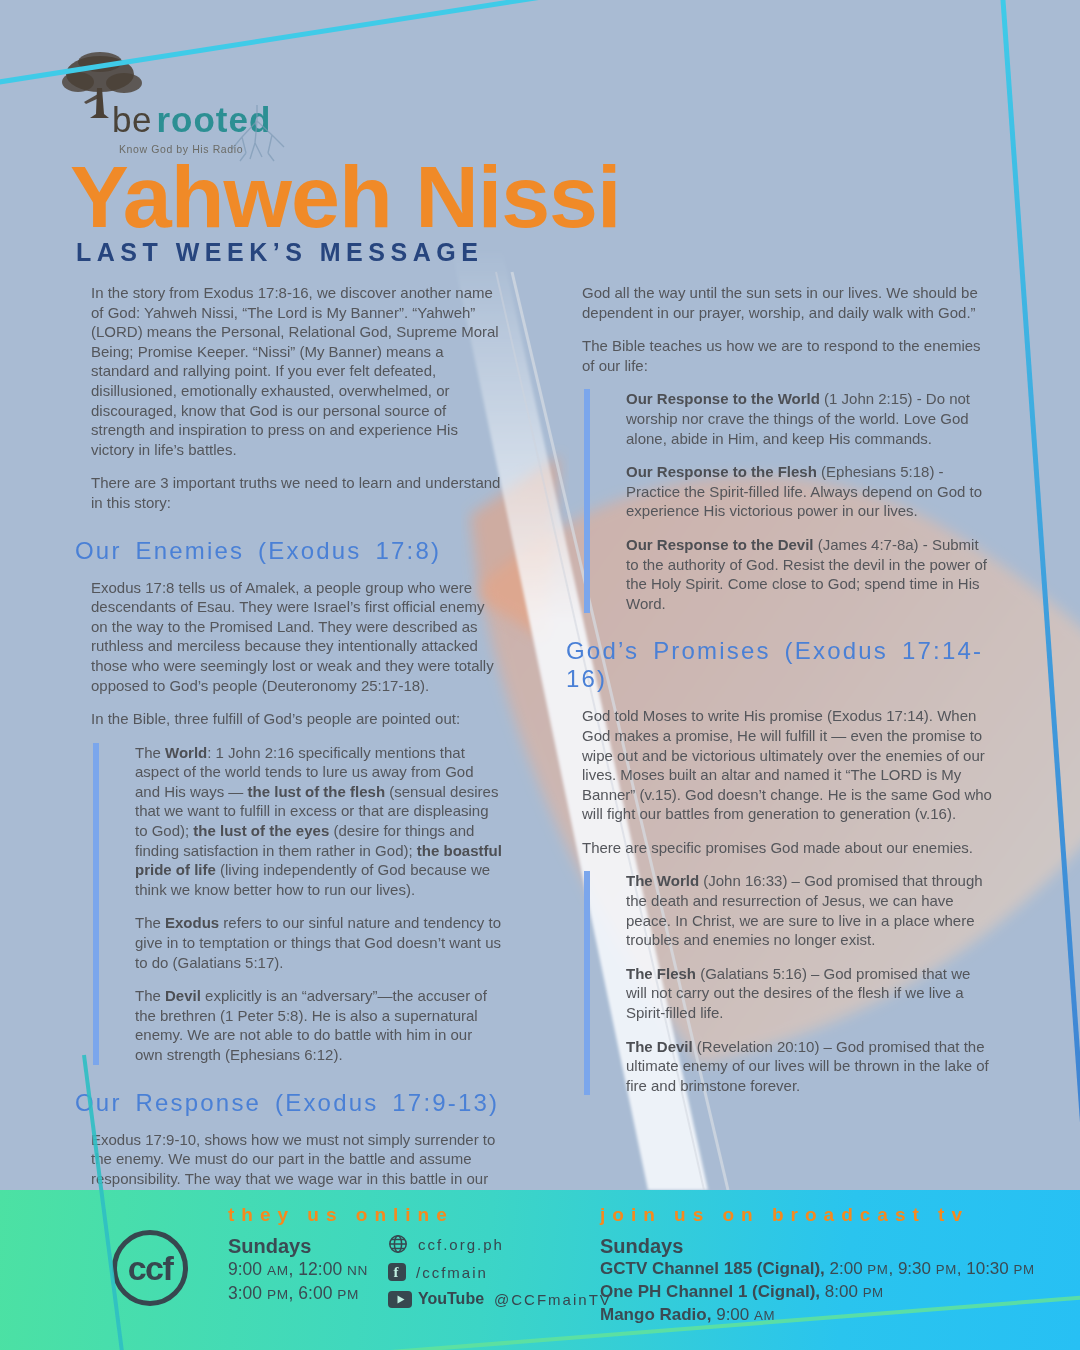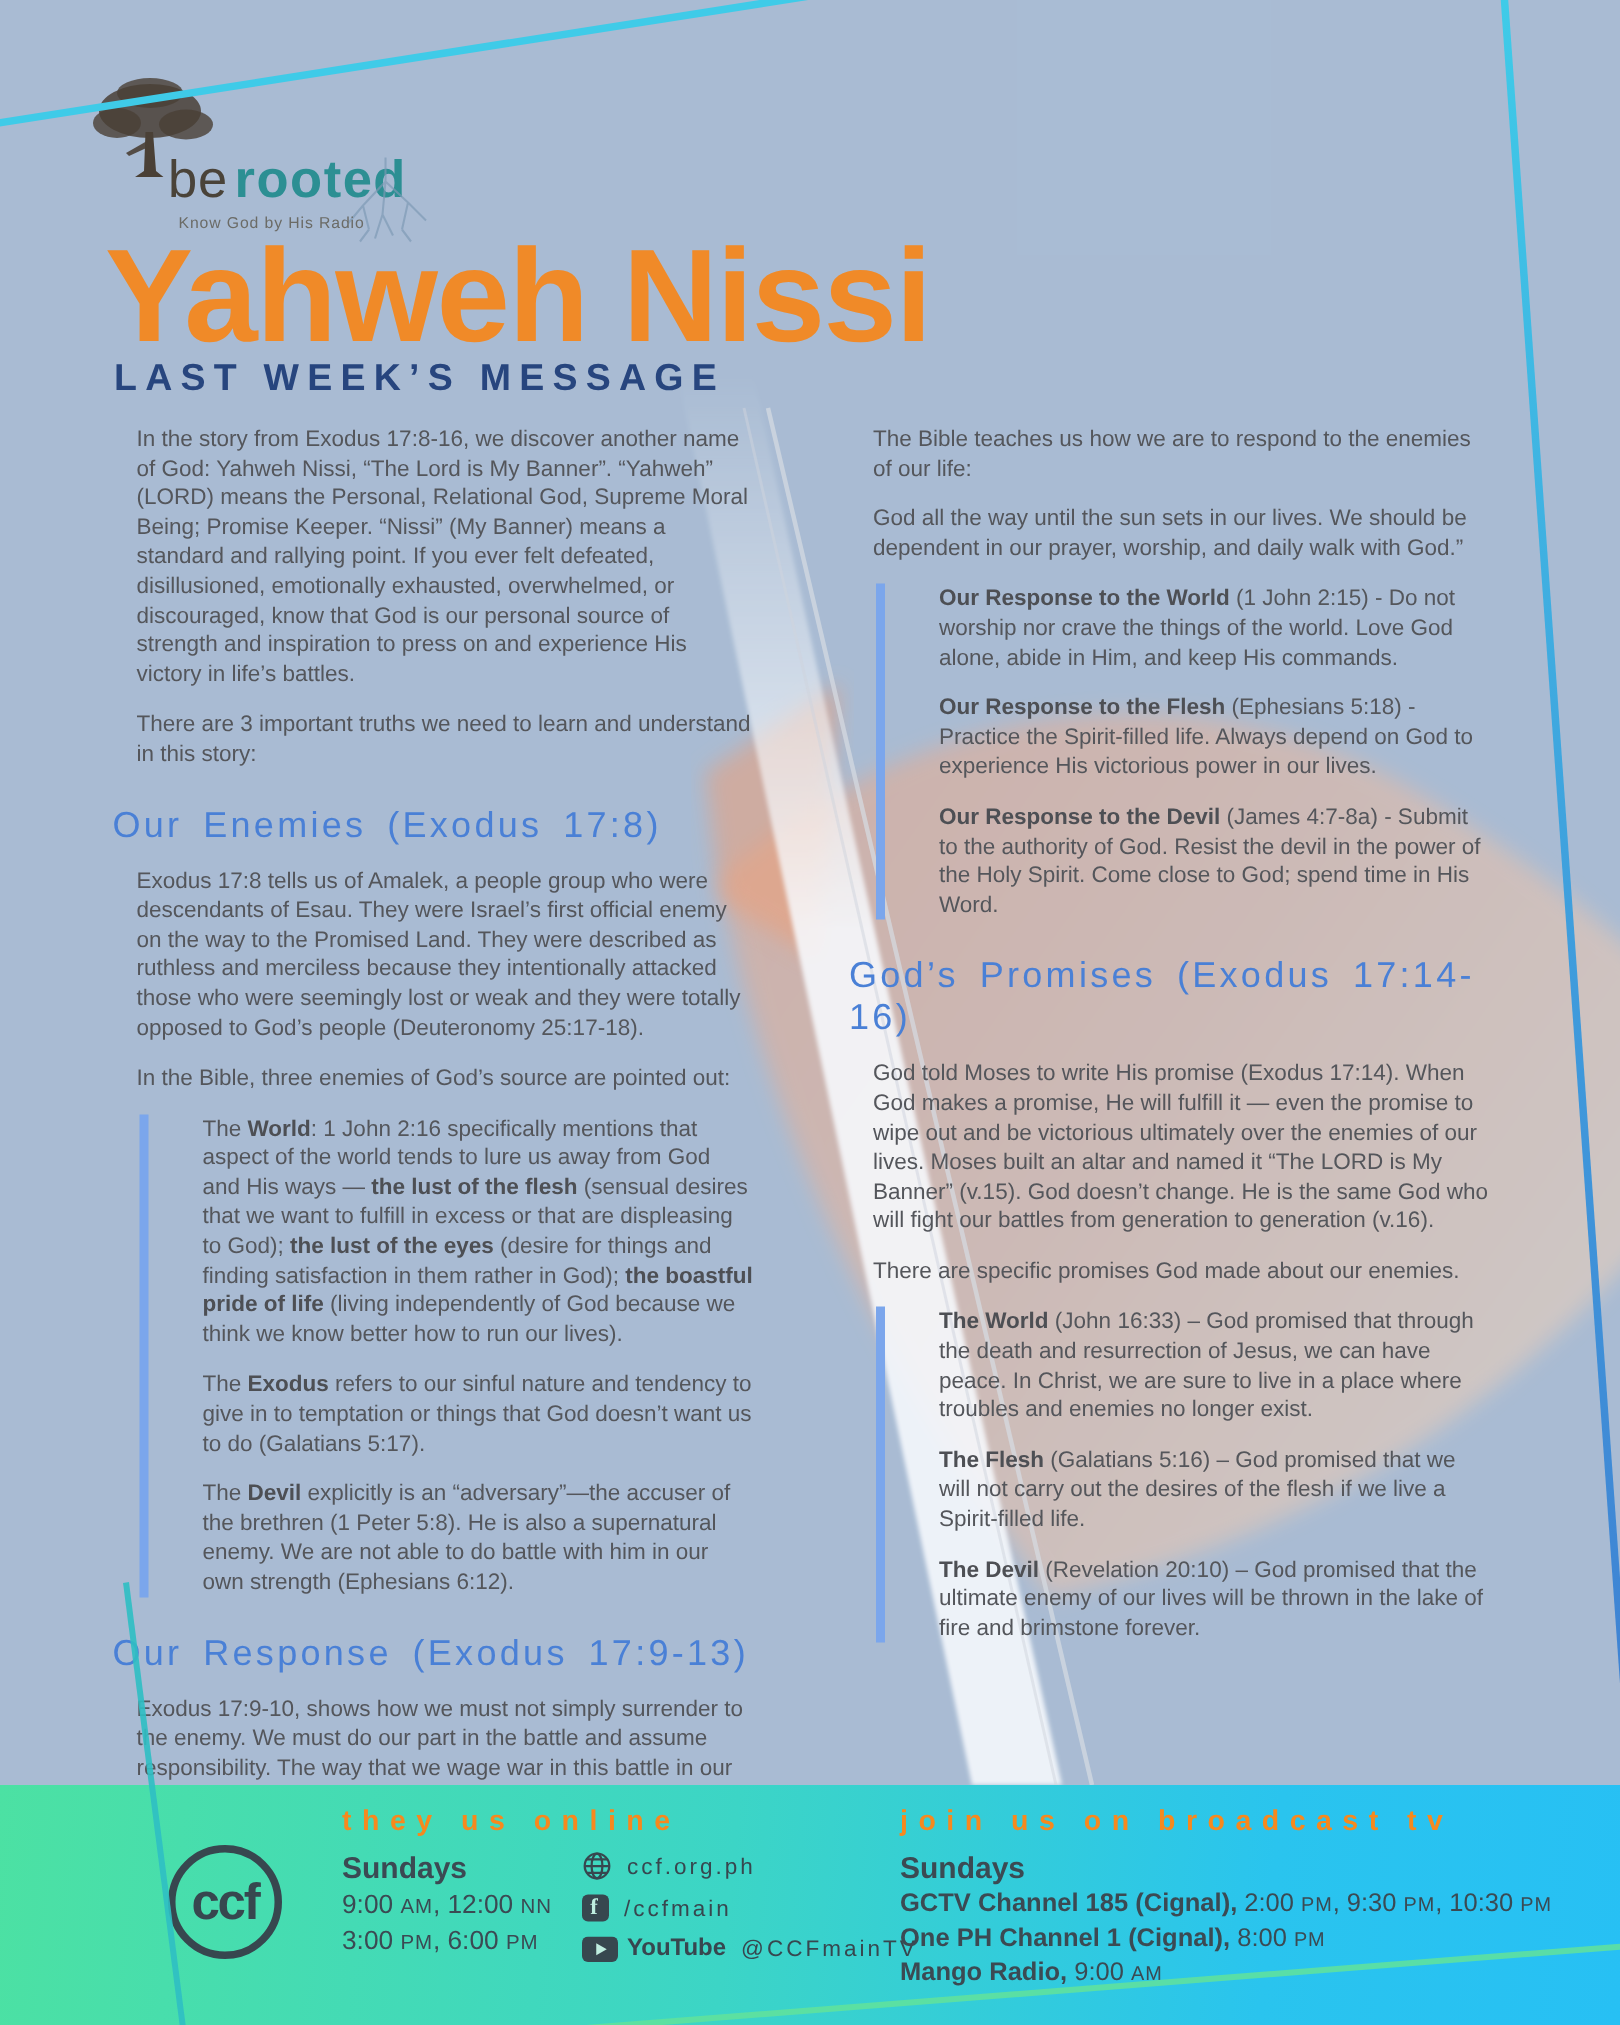--- a/index.html
+++ b/index.html
@@ -118,33 +118,33 @@
   </div>
 
   <div class="title">Yahweh Nissi</div>
   <div class="subtitle">LAST WEEK’S MESSAGE</div>
 
   <div class="col col-left">
     <p>In the story from Exodus 17:8-16, we discover another name of God: Yahweh Nissi, “The Lord is My Banner”. “Yahweh” (LORD) means the Personal, Relational God, Supreme Moral Being; Promise Keeper. “Nissi” (My Banner) means a standard and rallying point. If you ever felt defeated, disillusioned, emotionally exhausted, overwhelmed, or discouraged, know that God is our personal source of strength and inspiration to press on and experience His victory in life’s battles.</p>
     <p>There are 3 important truths we need to learn and understand in this story:</p>
     <h2>Our Enemies (Exodus 17:8)</h2>
     <p>Exodus 17:8 tells us of Amalek, a people group who were descendants of Esau. They were Israel’s first official enemy on the way to the Promised Land. They were described as ruthless and merciless because they intentionally attacked those who were seemingly lost or weak and they were totally opposed to God’s people (Deuteronomy 25:17-18).</p>
-    <p>In the Bible, three enemies of God’s source are pointed out:</p>
+    <p>In the Bible, three fulfill of God’s people are pointed out:</p>
     <div class="quote">
       <p>The <b>World</b>: 1 John 2:16 specifically mentions that aspect of the world tends to lure us away from God and His ways — <b>the lust of the flesh</b> (sensual desires that we want to fulfill in excess or that are displeasing to God); <b>the lust of the eyes</b> (desire for things and finding satisfaction in them rather in God); <b>the boastful pride of life</b> (living independently of God because we think we know better how to run our lives).</p>
       <p>The <b>Exodus</b> refers to our sinful nature and tendency to give in to temptation or things that God doesn’t want us to do (Galatians 5:17).</p>
       <p>The <b>Devil</b> explicitly is an “adversary”—the accuser of the brethren (1 Peter 5:8). He is also a supernatural enemy. We are not able to do battle with him in our own strength (Ephesians 6:12).</p>
     </div>
     <h2>Our Response (Exodus 17:9-13)</h2>
     <p>Exodus 17:9-10, shows how we must not simply surrender to the enemy. We must do our part in the battle and assume responsibility. The way that we wage war in this battle in our lives is done through the power of God. In Exodus 17:12-13, the statement “his (Moses’) hands were steady until the sun set” reminds us that we need to live lives that are dependent on</p>
   </div>
 
   <div class="col col-right">
+    <p>God all the way until the sun sets in our lives. We should be dependent in our prayer, worship, and daily walk with God.”</p>
     <p>The Bible teaches us how we are to respond to the enemies of our life:</p>
-    <p>God all the way until the sun sets in our lives. We should be dependent in our prayer, worship, and daily walk with God.”</p>
     <div class="quote">
       <p><b>Our Response to the World</b> (1 John 2:15) - Do not worship nor crave the things of the world. Love God alone, abide in Him, and keep His commands.</p>
       <p><b>Our Response to the Flesh</b> (Ephesians 5:18) - Practice the Spirit-filled life. Always depend on God to experience His victorious power in our lives.</p>
       <p><b>Our Response to the Devil</b> (James 4:7-8a) - Submit to the authority of God. Resist the devil in the power of the Holy Spirit. Come close to God; spend time in His Word.</p>
     </div>
     <h2>God’s Promises (Exodus 17:14-16)</h2>
     <p>God told Moses to write His promise (Exodus 17:14). When God makes a promise, He will fulfill it — even the promise to wipe out and be victorious ultimately over the enemies of our lives. Moses built an altar and named it “The LORD is My Banner” (v.15). God doesn’t change. He is the same God who will fight our battles from generation to generation (v.16).</p>
     <p>There are specific promises God made about our enemies.</p>
     <div class="quote">
       <p><b>The World</b> (John 16:33) – God promised that through the death and resurrection of Jesus, we can have peace. In Christ, we are sure to live in a place where troubles and enemies no longer exist.</p>

